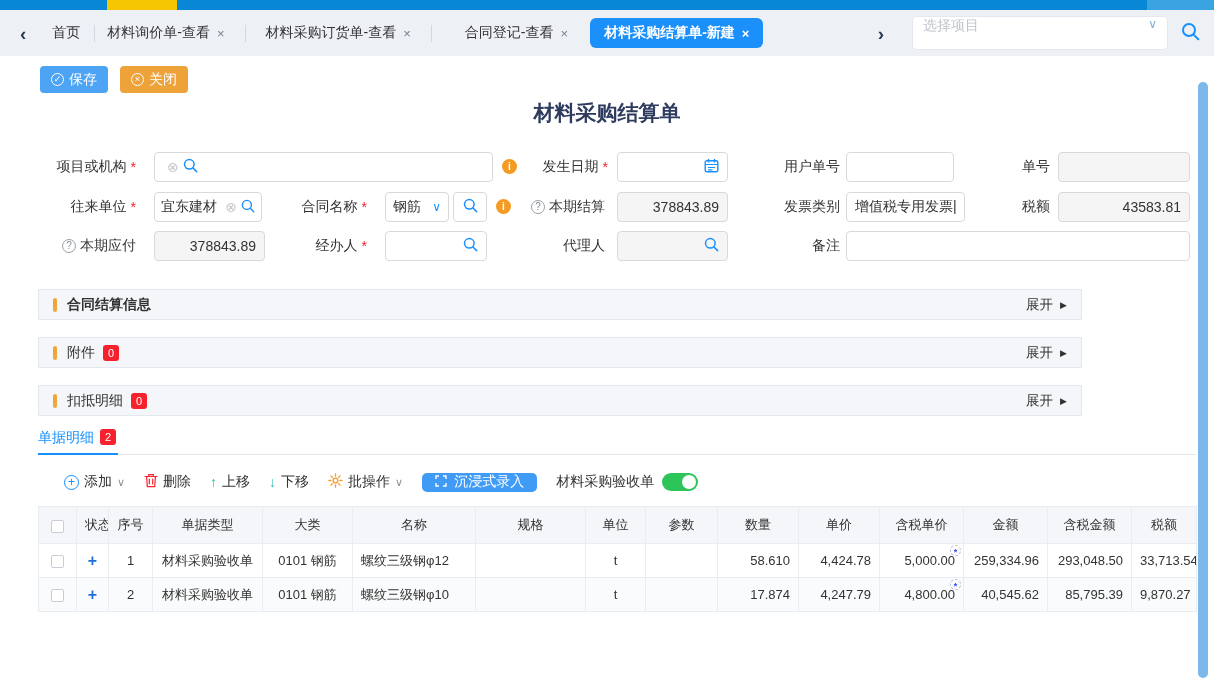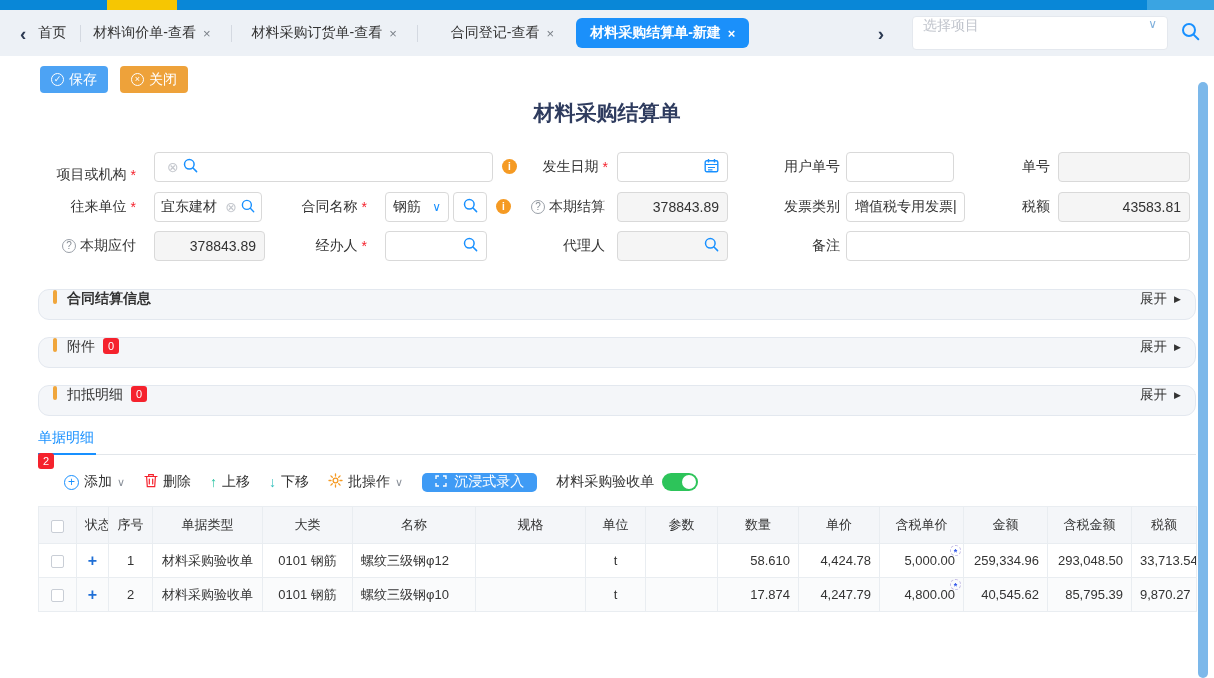--- a/index.html
+++ b/index.html
@@ -46,33 +46,33 @@
   .f-value { flex:1; white-space:nowrap; overflow:hidden; }
   .f-input.num .f-value { text-align:right; }
   .sfx { display:flex; align-items:center; gap:4px; margin-left:4px; }
   .clear-ic { color:#c5c8ce; font-size:14px; line-height:1; }
   .info-ic { position:absolute; width:15px; height:15px; background:#f59a23; border-radius:50%;
              color:#fff; font-size:10px; font-weight:700; line-height:15px; text-align:center; font-style:normal; }
   .help-ic { width:14px; height:14px; border:1px solid #9aa0a8; border-radius:50%; color:#858c94;
              font-size:10px; line-height:12px; text-align:center; }
   .sel-caret-blue { color:#1890ff; font-size:12px; }
   
-  .section { position:absolute; left:38px; width:1158px; height:31px; background:#f4f6f9;
-             border:1px solid #e3e8ef; border-radius:11px; display:flex; align-items:flex-start; padding:0 14px; }
+  .section { position:absolute; left:38px; width:1044px; height:31px; background:#f4f6f9;
+             border:1px solid #e3e8ef; border-radius:0; display:flex; align-items:center; padding:0 14px; }
   .sec-bar { width:4px; height:14px; border-radius:2px; background:#f0a63c; margin-right:10px; }
   .sec-title { font-size:14px; color:#333; }
   .sec-title.bold { font-weight:700; }
   .badge { min-width:16px; height:16px; background:#f5222d; color:#fff; border-radius:3px;
            font-size:11px; line-height:16px; text-align:center; padding:0 3px; margin-left:8px; }
   .sec-expand { margin-left:auto; display:flex; align-items:center; gap:7px; font-size:13.5px; color:#333; cursor:pointer; }
   .tri { font-size:9px; color:#333; }
   
   .detail-tabs { position:absolute; left:38px; top:429px; width:1158px; height:26px; border-bottom:1px solid #e2e6ea; }
   .detail-tab { display:inline-flex; align-items:flex-start; gap:6px; color:#1890ff; font-size:14px;
-                height:26px; border-bottom:2px solid #1890ff; padding-right:2px; cursor:pointer;flex-direction:column; }
+                height:26px; border-bottom:2px solid #1890ff; padding-right:2px; cursor:pointer; }
   
   .toolbar { position:absolute; left:64px; top:466px; height:32px; display:flex; align-items:center; gap:19px; font-size:14px; }
   .tb-item { display:flex; align-items:center; gap:5px; cursor:pointer; color:#333; }
   .caret { color:#8a9099; font-size:11px; }
   .add-ic { width:15px; height:15px; border:1px solid #1890ff; color:#1890ff; border-radius:50%;
             font-size:12px; line-height:13px; text-align:center; }
   .up-ic { color:#23c1a0; font-weight:700; }
   .down-ic { color:#35c0bd; font-weight:700; }
   .immersive-btn { background:#3f9bf5; color:#fff; height:19px; border-radius:5px; display:flex;
                    align-items:center; gap:7px; padding:0 13px; cursor:pointer; }
@@ -100,21 +100,21 @@
 </head>
 <body>
 
 <div class="topstrip">
   <div class="ts-yellow"></div>
   <div class="ts-light"></div>
 </div>
 
 <div class="tabbar">
   <span class="nav-chev">‹</span>
-  <span class="tab" style="margin-left:12px">
+  <span class="tab" style="margin-left:26px">
     <span>首页</span>
   </span>
   <span class="tab-div" style="margin-left:14px"></span>
   <span class="tab" style="margin-left:12px">
     <span>材料询价单-查看</span>
     <span class="tab-close">×</span>
   </span>
   <span class="tab-div" style="margin-left:20px"></span>
   <span class="tab" style="margin-left:20px">
     <span>材料采购订货单-查看</span>
@@ -147,21 +147,21 @@
   <span class="cir">✓</span>
   <span>保存</span>
 </button>
 <button class="abtn btn-close">
   <span class="cir">×</span>
   <span>关闭</span>
 </button>
 
 <div class="page-title">材料采购结算单</div>
 
-<div class="f-label" style="left:0;top:160px;width:136px">
+<div class="f-label" style="left:0;top:152px;width:136px">
   <span>项目或机构</span>
     <span class="req">*</span>
 </div>
 <div class="f-input" style="left:154px;top:152px;width:339px">
   <span class="sfx">
       <span class="clear-ic">⊗</span>
   <span class="ticon"><svg width="15" height="15" viewBox="0 0 15 15">
           <circle cx="6.3" cy="6.3" r="4.8" fill="none" stroke="#1890ff" stroke-width="1.5"></circle>
           <line x1="10" y1="10" x2="13.6" y2="13.6" stroke="#1890ff" stroke-width="1.5" stroke-linecap="round"></line>
         </svg></span>

